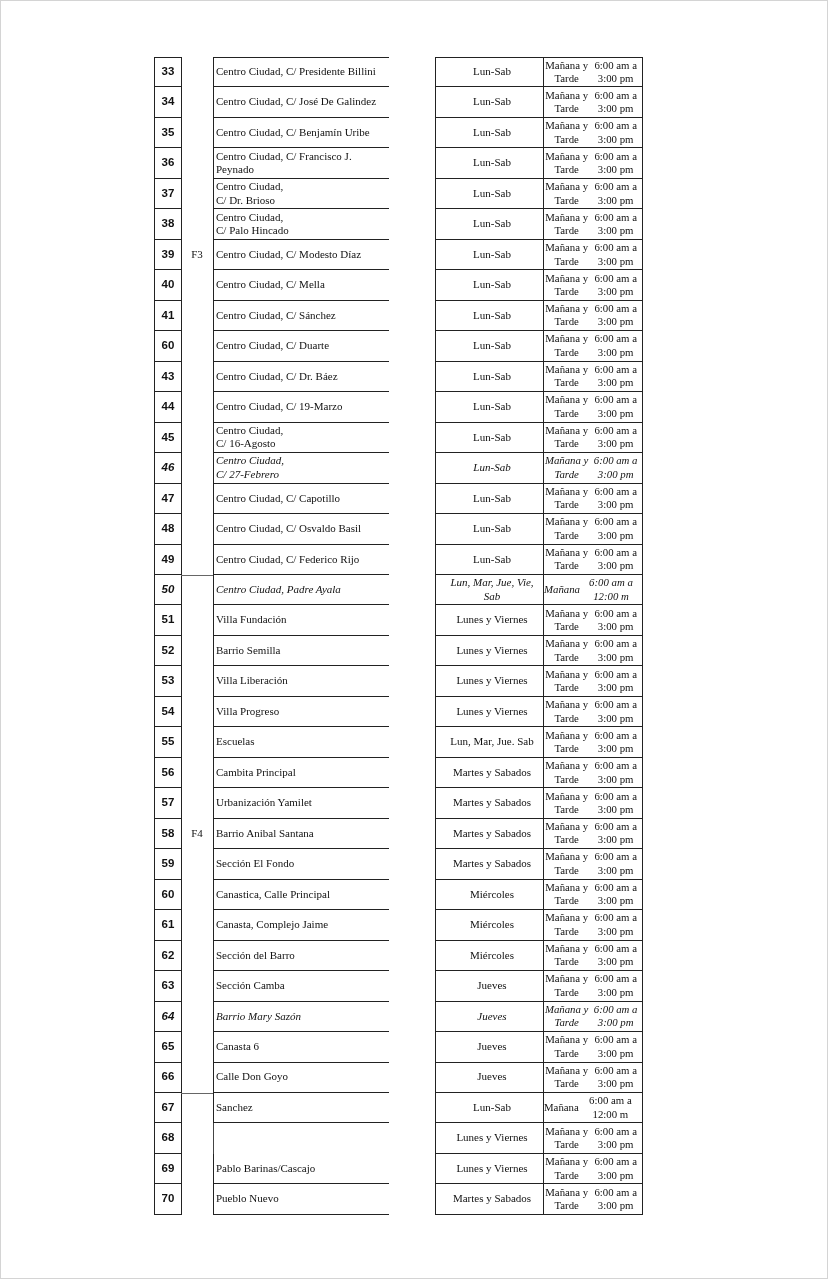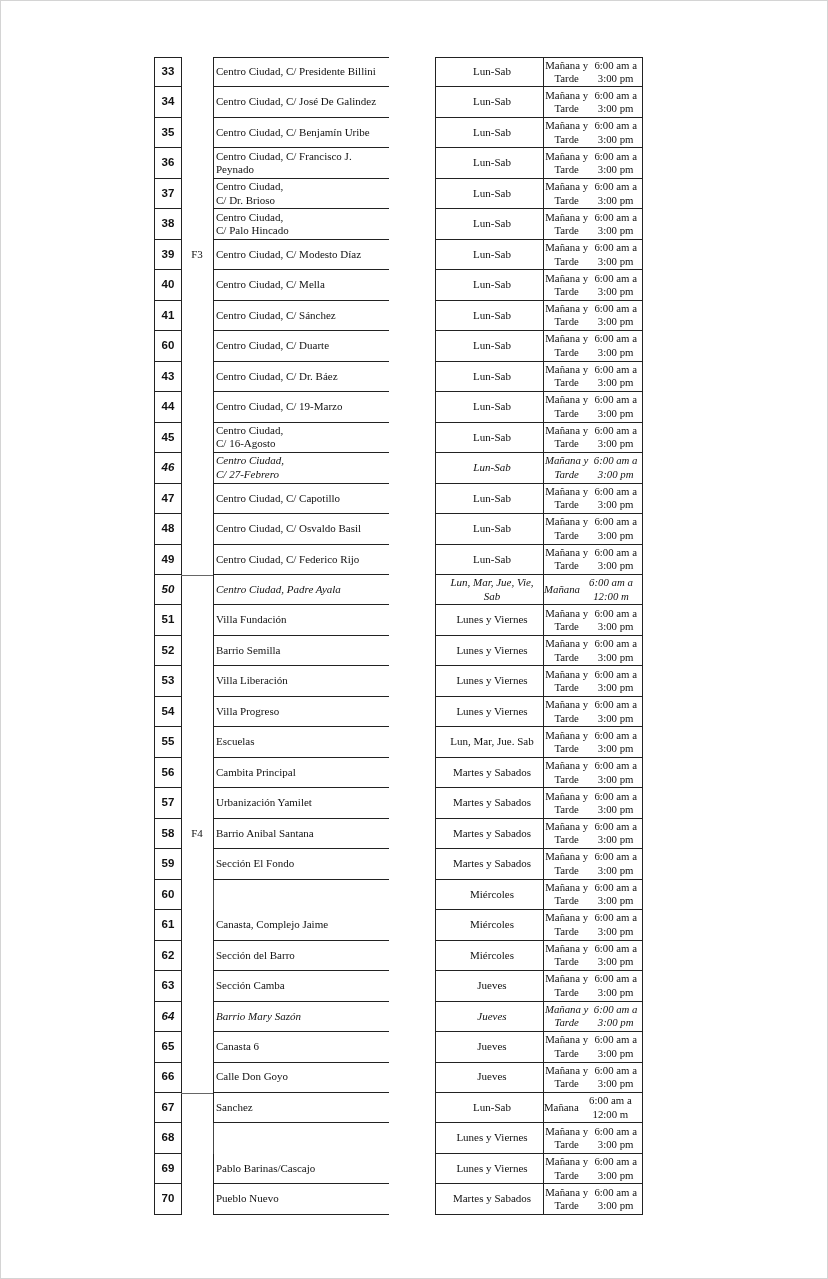--- a/index.html
+++ b/index.html
@@ -327,20 +327,21 @@
     <div class="cell name">Sección El Fondo</div>
     <div class="cell days">Martes y Sabados</div>
     <div class="cell sched">
       <span>Mañana y Tarde</span>
       <span>6:00 am a 3:00 pm</span>
     </div>
   </div>
     <div class="row" style="top: 879.69px;">
     <div class="cell num">60</div>
     <div class="cell grp"></div>
+    <div class="cell name">Canastica, Calle Principal</div>
     <div class="cell days">Miércoles</div>
     <div class="cell sched">
       <span>Mañana y Tarde</span>
       <span>6:00 am a 3:00 pm</span>
     </div>
   </div>
     <div class="row" style="top: 910.16px;">
     <div class="cell num">61</div>
     <div class="cell grp"></div>
     <div class="cell name">Canasta, Complejo Jaime</div>

